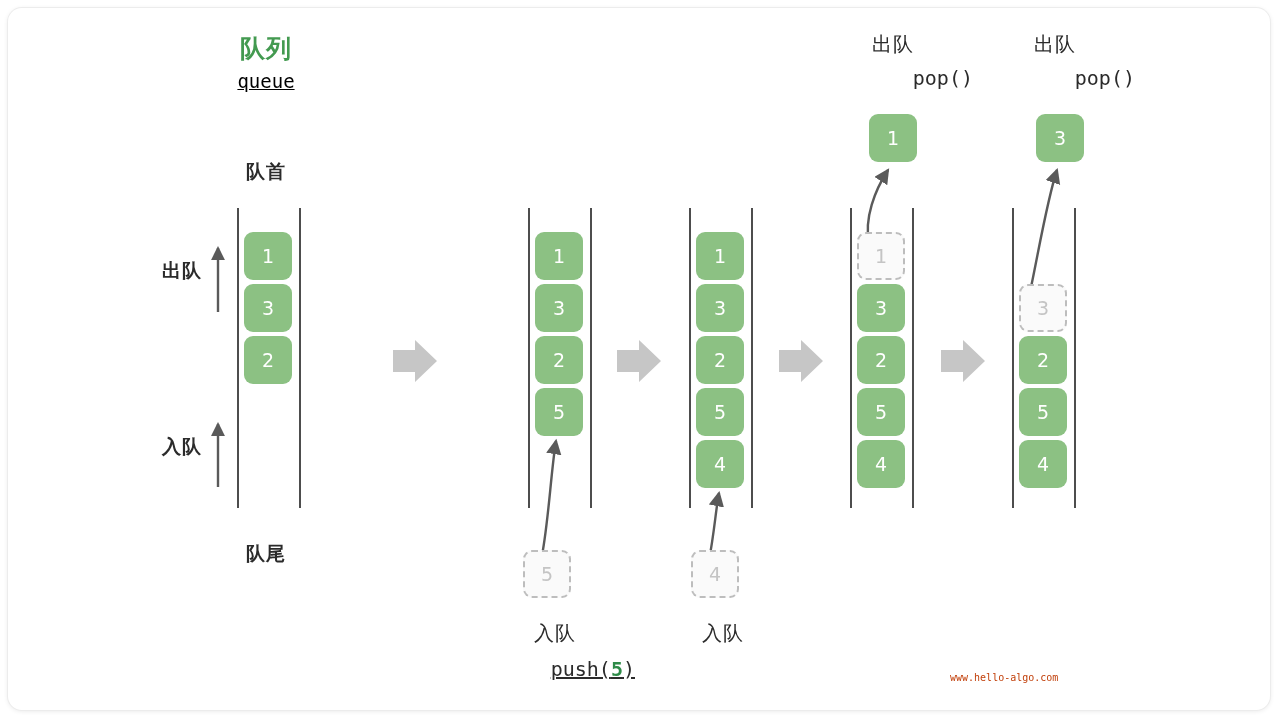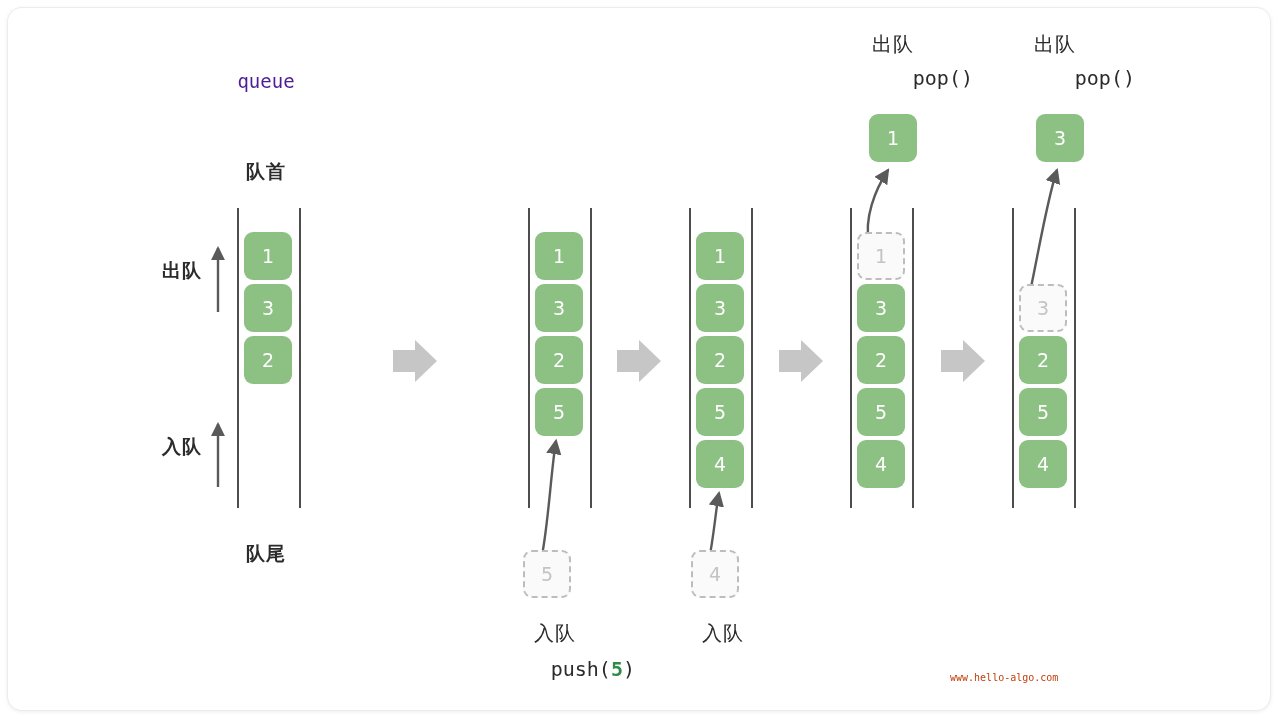--- a/index.html
+++ b/index.html
@@ -32,23 +32,24 @@
   
   .title-cn {
     font-size: 25px;
     font-weight: bold;
     color: #439a50;
     text-align: center;
     letter-spacing: 1px;
   }
   .title-en {
     font-size: 19px;
-    color: #4c1d95;
+    color: #000000;
     text-align: center;
     font-family: "DejaVu Sans Mono", "Liberation Mono", monospace;
+    text-decoration: underline;
   }
   .head-label {
     font-size: 19px;
     font-weight: bold;
     color: #2b2b2b;
     text-align: center;
     letter-spacing: 1px;
   }
   .side-label {
     font-size: 19px;
@@ -175,36 +176,37 @@
 
     <g>
       <path d="M869,243 C864,218 875,190 888,170" fill="none" stroke="#5a5a5a" stroke-width="2.4" marker-end="url(#ahs)"></path>
     </g>
 
     <g>
       <path d="M1030,292 C1038,255 1047,200 1057,170" fill="none" stroke="#5a5a5a" stroke-width="2.4" marker-end="url(#ahs)"></path>
     </g>
   </svg>
 
+  <div class="abs title-cn" style="left:186px; top:32px; width:160px;">队列</div>
   <div class="abs title-en" style="left:186px; top:70px; width:160px;">queue</div>
 
   <div class="abs head-label" style="left:186px; top:541px; width:160px;">队尾</div>
   <div class="abs head-label" style="left:186px; top:159px; width:160px;">队首</div>
 
   <div class="abs side-label" style="left:120px; top:258px; width:82px;">出队</div>
   <div class="abs side-label" style="left:120px; top:434px; width:82px;">入队</div>
 
   <div class="abs op-cn" style="left:813px; top:31px; width:160px;">出队</div>
   <div class="abs op-code" style="left:813px; top:66px; width:160px;">pop()</div>
 
   <div class="abs op-cn" style="left:975px; top:31px; width:160px;">出队</div>
   <div class="abs op-code" style="left:975px; top:66px; width:160px;">pop()</div>
 
   <div class="abs op-cn" style="left:475px; top:620px; width:160px;">入队</div>
-  <div class="abs op-code" style="left:475px; top:657px; width:160px;"><span>push(</span><span class="num">5</span><span>)</span></div>
+  <div class="abs op-code" style="left:475px; top:657px; width:160px;text-decoration:underline;"><span>push(</span><span class="num">5</span><span>)</span></div>
 
   <div class="abs op-cn" style="left:643px; top:620px; width:160px;">入队</div>
 
   <div class="cell" style="left:244px; top:232px;">1</div>
   <div class="cell" style="left:244px; top:284px;">3</div>
   <div class="cell" style="left:244px; top:336px;">2</div>
 
   <div class="cell" style="left:535px; top:232px;">1</div>
   <div class="cell" style="left:535px; top:284px;">3</div>
   <div class="cell" style="left:535px; top:336px;">2</div>

